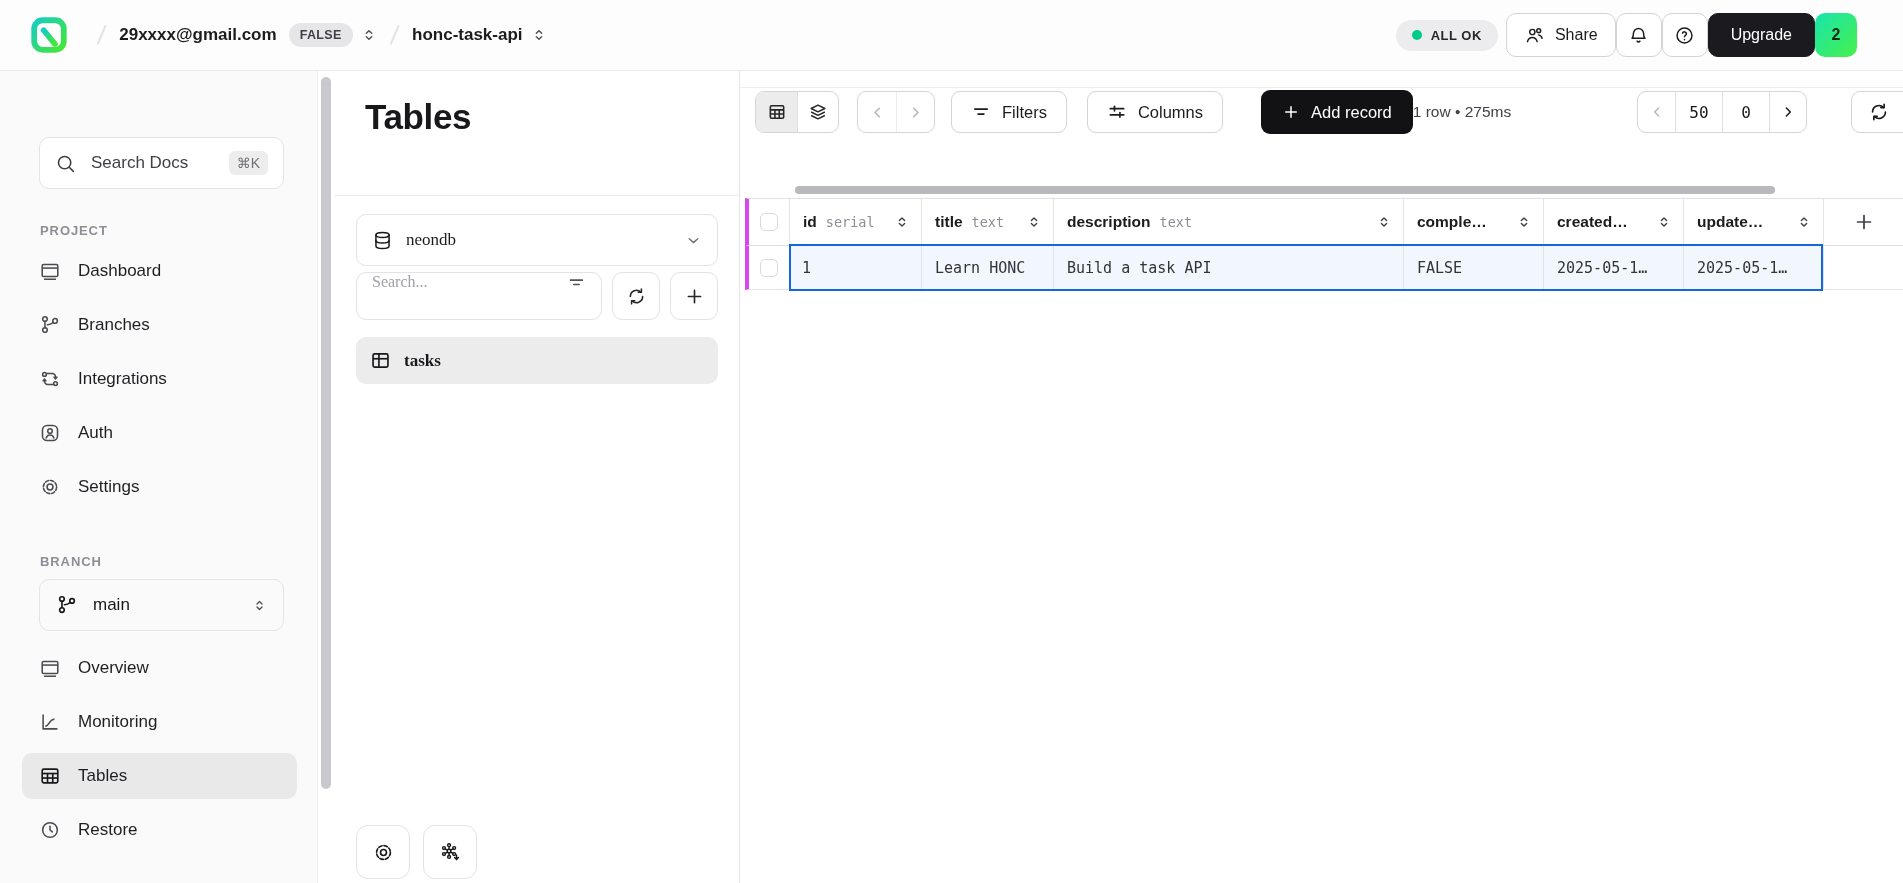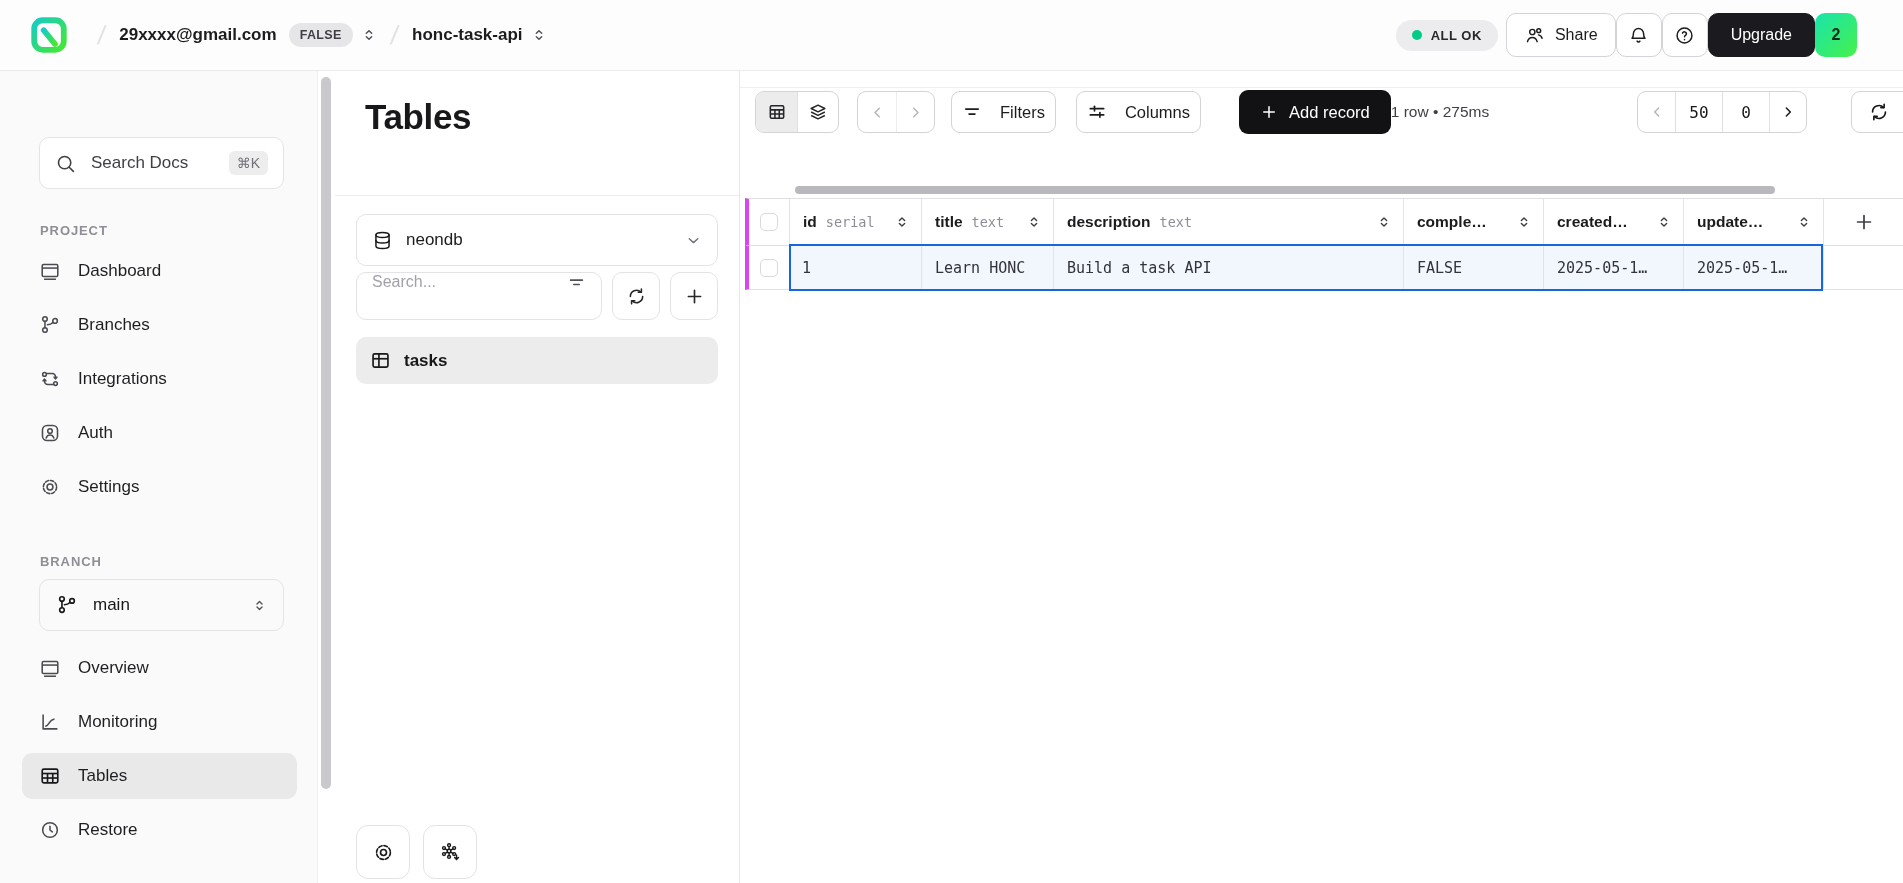--- a/index.html
+++ b/index.html
@@ -90,21 +90,21 @@
     background:#c9c9cd; border-radius:6px;
   }
 
   
   .tables-panel {
     width:405px; border-right:1px solid #e7e7e9; flex-shrink:0;
     display:flex; flex-direction:column; background:#fff;
   }
   .panel-title { font-size:35px; font-weight:700; padding:26px 30px 0; letter-spacing:-0.01em; height:124px; }
   .panel-divider { border-top:1px solid #ececee; }
-  .panel-body { padding:18px 21px 0; }
+  .panel-body { padding:18px 21px 0;font-family:Liberation Serif, serif; }
   .select-box {
     height:52px; border:1px solid #e3e3e6; border-radius:10px;
     display:flex; align-items:center; gap:13px; padding:0 15px;
     font-size:17px; color:#1c1c1f; margin-bottom:5px; cursor:pointer;
   }
   .select-box .chev { margin-left:auto; color:#71717a; }
   .search-row { display:flex; gap:10px; margin-top:6px; }
   .search-input {
     flex:1; height:48px; border:1px solid #e3e3e6; border-radius:10px;
     display:flex; padding:0 15px; font-size:16px; color:#a1a1aa;
@@ -138,21 +138,21 @@
   }
   .seg-group { margin-left:15px; }
   .seg { width:41px; display:flex; align-items:center; justify-content:center; color:#27272a; cursor:pointer; }
   .seg + .seg, .pgc + .pgc { border-left:1px solid #e0e0e3; }
   .seg.active { background:#ececed; }
   .nav-group { margin-left:18px; }
   .nav-group .seg { width:38px; color:#b6b6bd; }
   .nav-group .seg + .seg { border-left:1px solid #ececee; }
   .btn {
     height:42px; border:1px solid #d4d4d8; border-radius:9px; background:#fff;
-    display:flex; align-items:center; gap:18px; padding:0 10px;
+    display:flex; align-items:center; gap:11px; padding:0 19px;
     font-size:16.5px; color:#1c1c1f; cursor:pointer;
   }
   .btn-filters { margin-left:16px; }
   .btn-columns { margin-left:20px; }
   .btn-dark {
     margin-left:38px; height:44px; background:#121215; border:none; border-radius:9px;
     color:#fff; display:flex; align-items:center; gap:11px; padding:0 21px;
     font-size:16.5px; cursor:pointer;
   }
   .summary { font-size:15.5px; color:#3f3f46; white-space:nowrap; }

